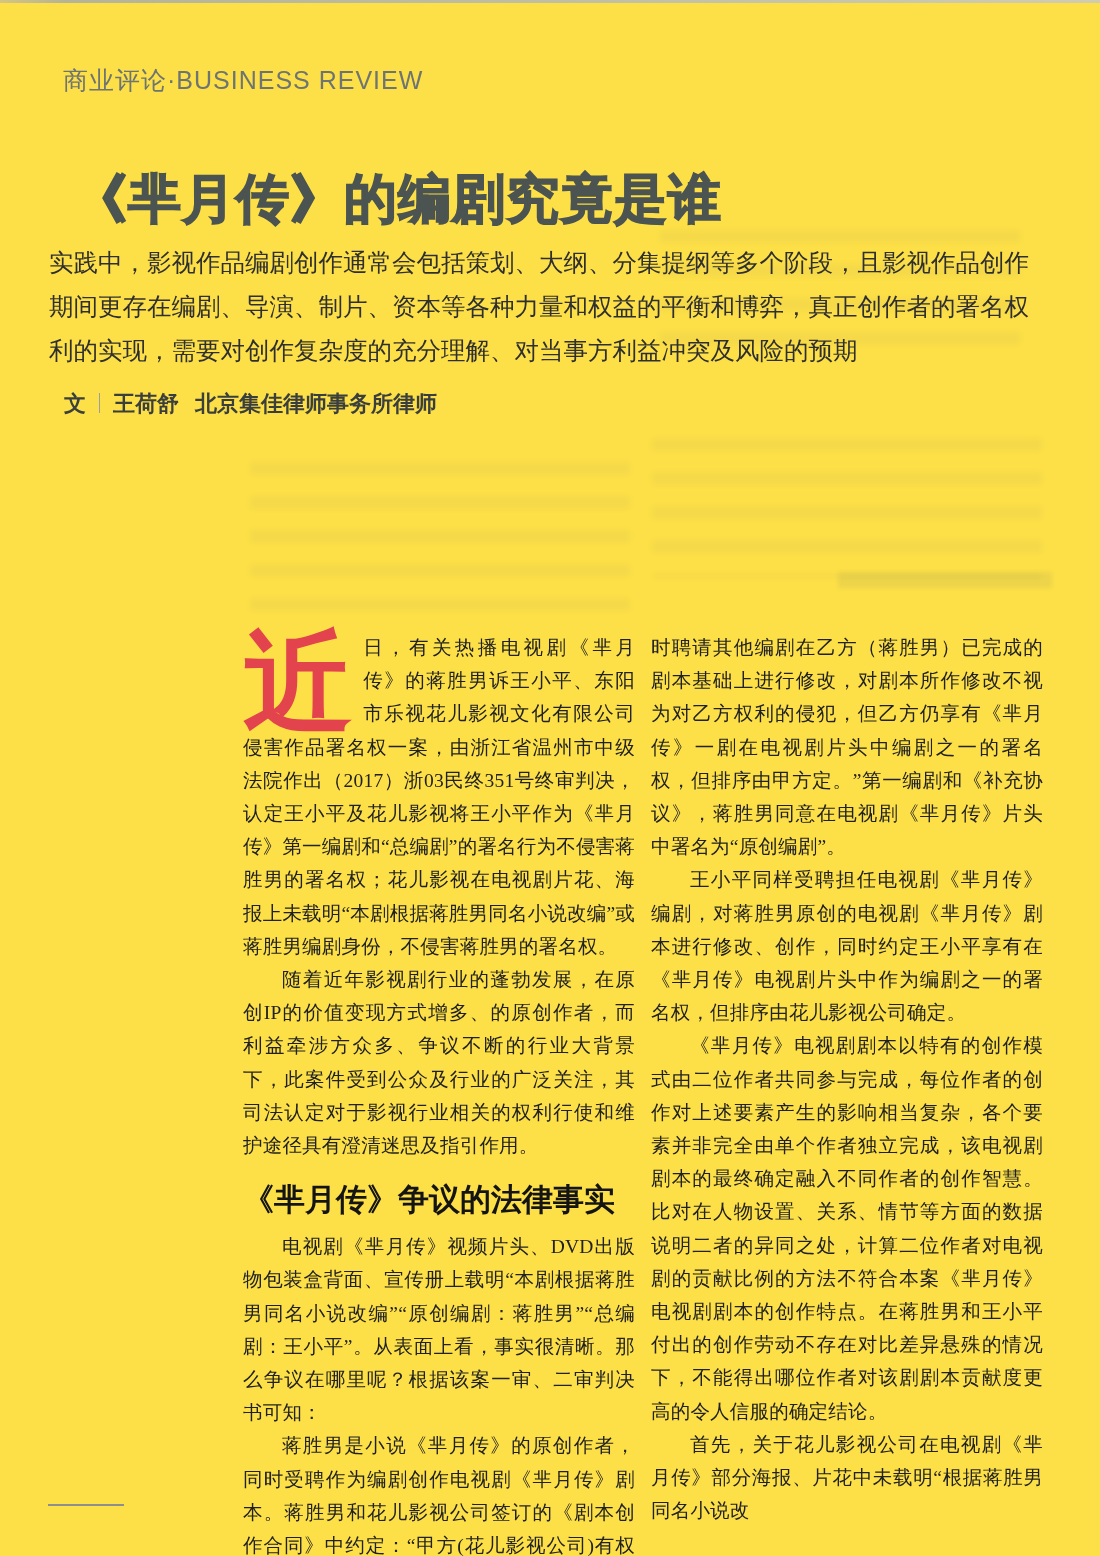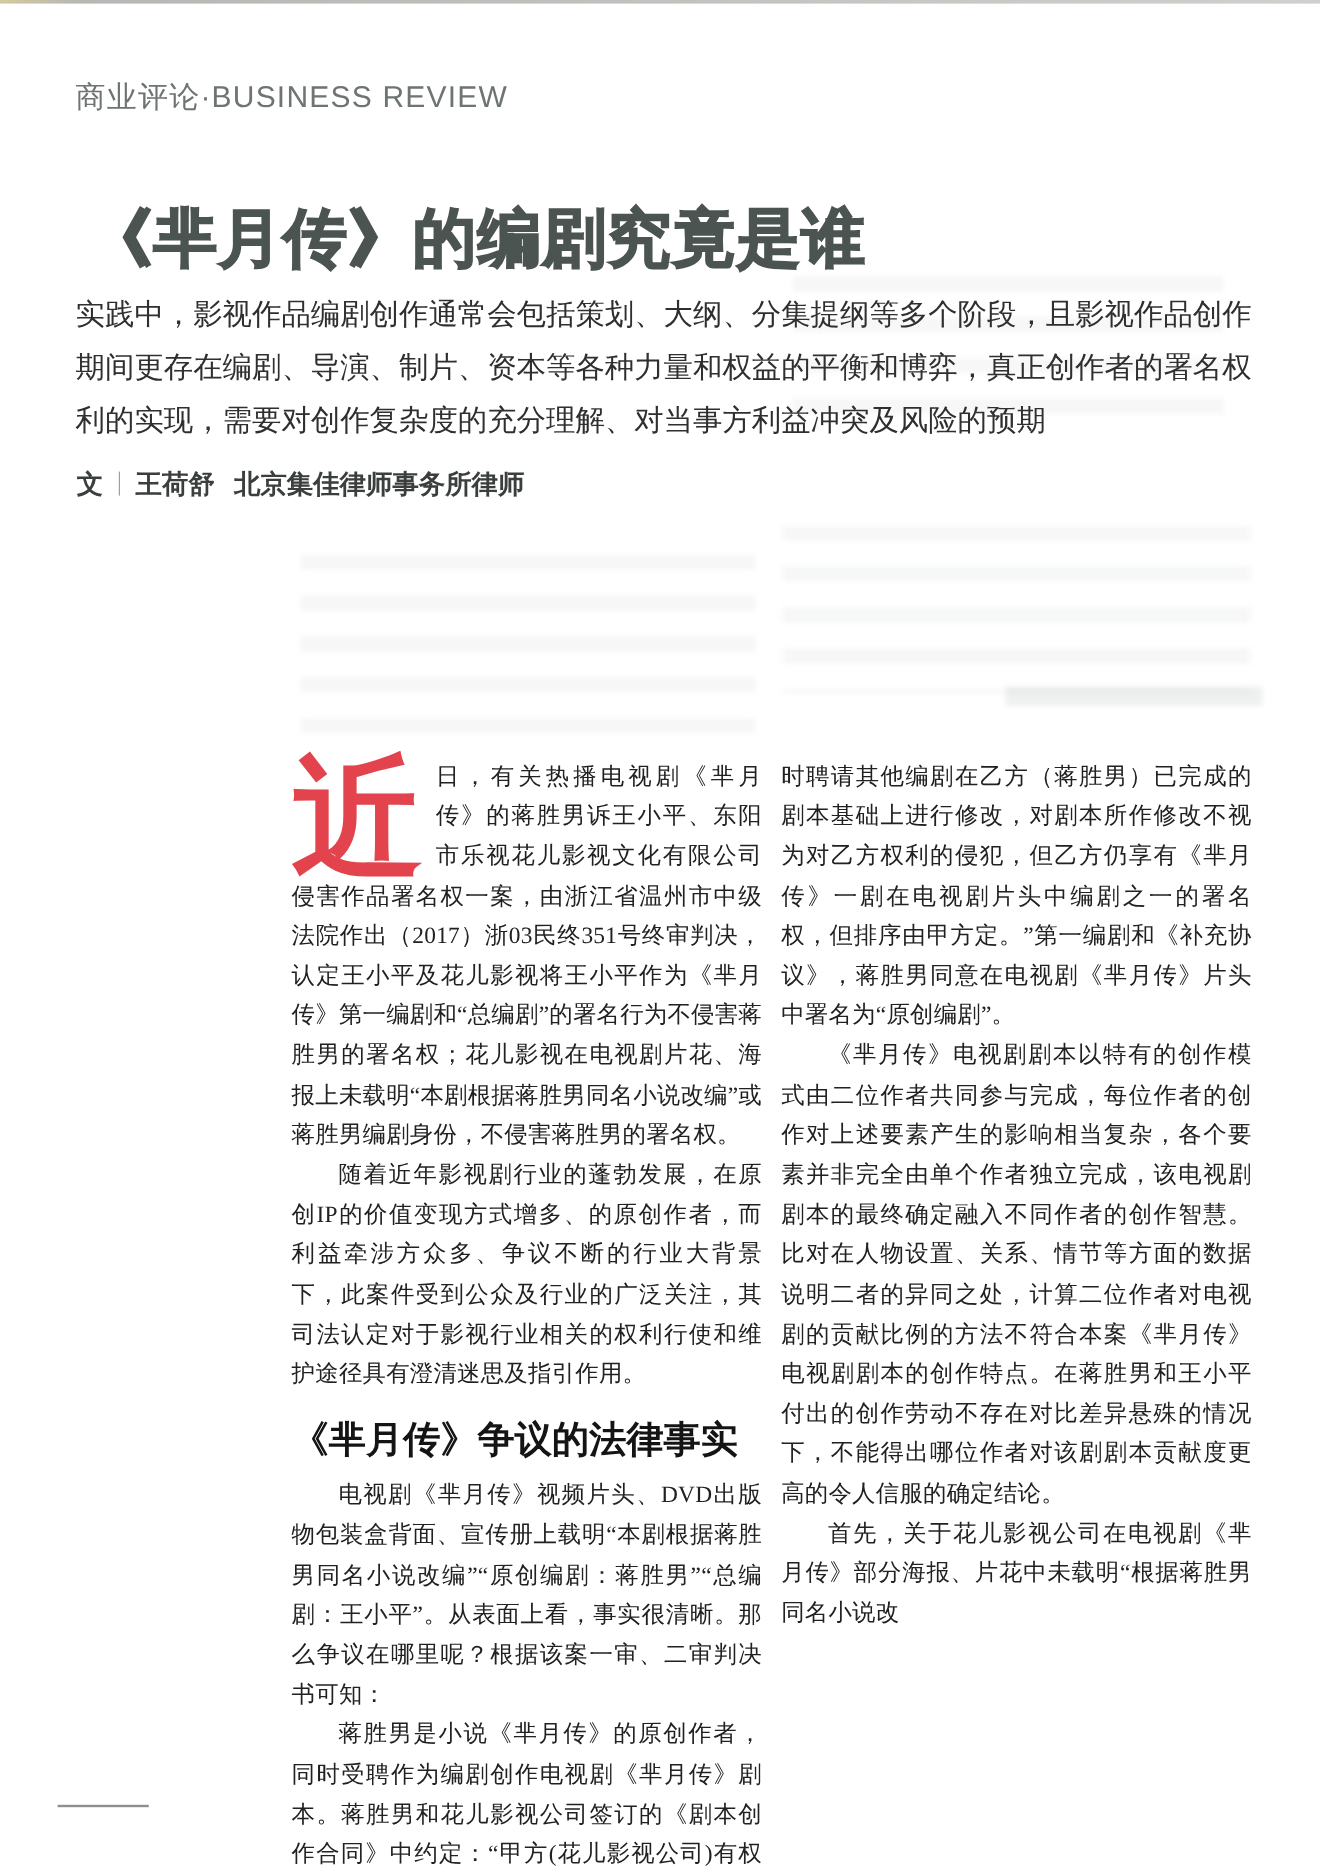--- a/index.html
+++ b/index.html
@@ -1,20 +1,20 @@
 <!DOCTYPE html>
 <html lang="zh"><head>
 <meta charset="utf-8">
 <style>
   html,body { margin:0; padding:0; background:#e8e8e6; }
   .page {
     position:relative;
     width:1100px; height:1556px;
     margin:0 auto;
-    background:#ffffff;
+    background:#fde047;
     overflow:hidden;
     font-family:"Liberation Serif","DejaVu Serif",serif;
   }
   
   .scan-edge-top {
     position:absolute; top:0; left:0; width:100%; height:3px;
     background:linear-gradient(to right,#cdc08c 0%, #a8aba6 6%, #b6b9b4 55%, #c6c8c4 100%);
     opacity:.85;
   }
   .showthrough {
@@ -38,21 +38,21 @@
     font-size:25px; color:#6e7472; letter-spacing:1px;
   }
   .title {
     position:absolute; left:58px; top:148px;
     font-family:"Liberation Sans","DejaVu Sans",sans-serif;
     font-weight:900; font-size:53px; color:#4b5451;
     letter-spacing:1px;
     -webkit-text-stroke:1.6px #4b5451;
   }
   .lede {
-    position:absolute; left:63px; top:241px; width:980px;
+    position:absolute; left:49px; top:241px; width:980px;
     font-family:"Liberation Sans","DejaVu Sans",sans-serif;
     font-size:24.5px; line-height:44px; color:#2f2f2f;
     text-align:justify;
   }
   .byline {
     position:absolute; left:64px; top:389px;
     font-size:22px; font-weight:700; color:#3a3e3d;
   }
   .byline .bar {
     display:inline-block; width:1px; height:20px; background:#9aa09e;
@@ -119,20 +119,21 @@
   <div class="columns">
     <div class="col">
       <p><span class="dropcap">近</span><span>日，有关热播电视剧《芈月传》的蒋胜男诉王小平、东阳市乐视花儿影视文化有限公司侵害作品署名权一案，由浙江省温州市中级法院作出（2017）浙03民终351号终审判决，认定王小平及花儿影视将王小平作为《芈月传》第一编剧和“总编剧”的署名行为不侵害蒋胜男的署名权；花儿影视在电视剧片花、海报上未载明“本剧根据蒋胜男同名小说改编”或蒋胜男编剧身份，不侵害蒋胜男的署名权。</span></p>
       <p class="indent">随着近年影视剧行业的蓬勃发展，在原创IP的价值变现方式增多、的原创作者，而利益牵涉方众多、争议不断的行业大背景下，此案件受到公众及行业的广泛关注，其司法认定对于影视行业相关的权利行使和维护途径具有澄清迷思及指引作用。</p>
       <h2 class="section-heading">《芈月传》争议的法律事实</h2>
       <p class="indent">电视剧《芈月传》视频片头、DVD出版物包装盒背面、宣传册上载明“本剧根据蒋胜男同名小说改编”“原创编剧：蒋胜男”“总编剧：王小平”。从表面上看，事实很清晰。那么争议在哪里呢？根据该案一审、二审判决书可知：</p>
       <p class="indent">蒋胜男是小说《芈月传》的原创作者，同时受聘作为编剧创作电视剧《芈月传》剧本。蒋胜男和花儿影视公司签订的《剧本创作合同》中约定：“甲方(花儿影视公司)有权在解除合同或继续履行合同</p>
     </div>
     <div class="col">
       <p>时聘请其他编剧在乙方（蒋胜男）已完成的剧本基础上进行修改，对剧本所作修改不视为对乙方权利的侵犯，但乙方仍享有《芈月传》一剧在电视剧片头中编剧之一的署名权，但排序由甲方定。”第一编剧和《补充协议》，蒋胜男同意在电视剧《芈月传》片头中署名为“原创编剧”。</p>
+      <p class="indent">王小平同样受聘担任电视剧《芈月传》编剧，对蒋胜男原创的电视剧《芈月传》剧本进行修改、创作，同时约定王小平享有在《芈月传》电视剧片头中作为编剧之一的署名权，但排序由花儿影视公司确定。</p>
       <p class="indent">《芈月传》电视剧剧本以特有的创作模式由二位作者共同参与完成，每位作者的创作对上述要素产生的影响相当复杂，各个要素并非完全由单个作者独立完成，该电视剧剧本的最终确定融入不同作者的创作智慧。比对在人物设置、关系、情节等方面的数据说明二者的异同之处，计算二位作者对电视剧的贡献比例的方法不符合本案《芈月传》电视剧剧本的创作特点。在蒋胜男和王小平付出的创作劳动不存在对比差异悬殊的情况下，不能得出哪位作者对该剧剧本贡献度更高的令人信服的确定结论。</p>
       <p class="indent">首先，关于花儿影视公司在电视剧《芈月传》部分海报、片花中未载明“根据蒋胜男同名小说改</p>
     </div>
   </div>
 
   <div class="pagenum">22</div>
   <div class="pagenum-rule"></div>
 
 </div>
 

